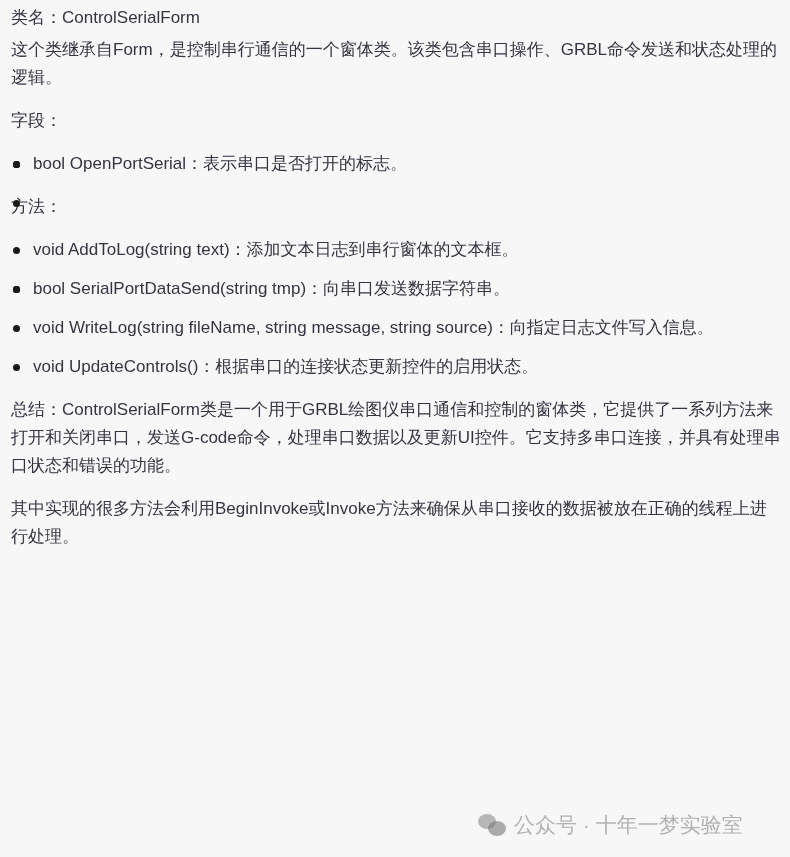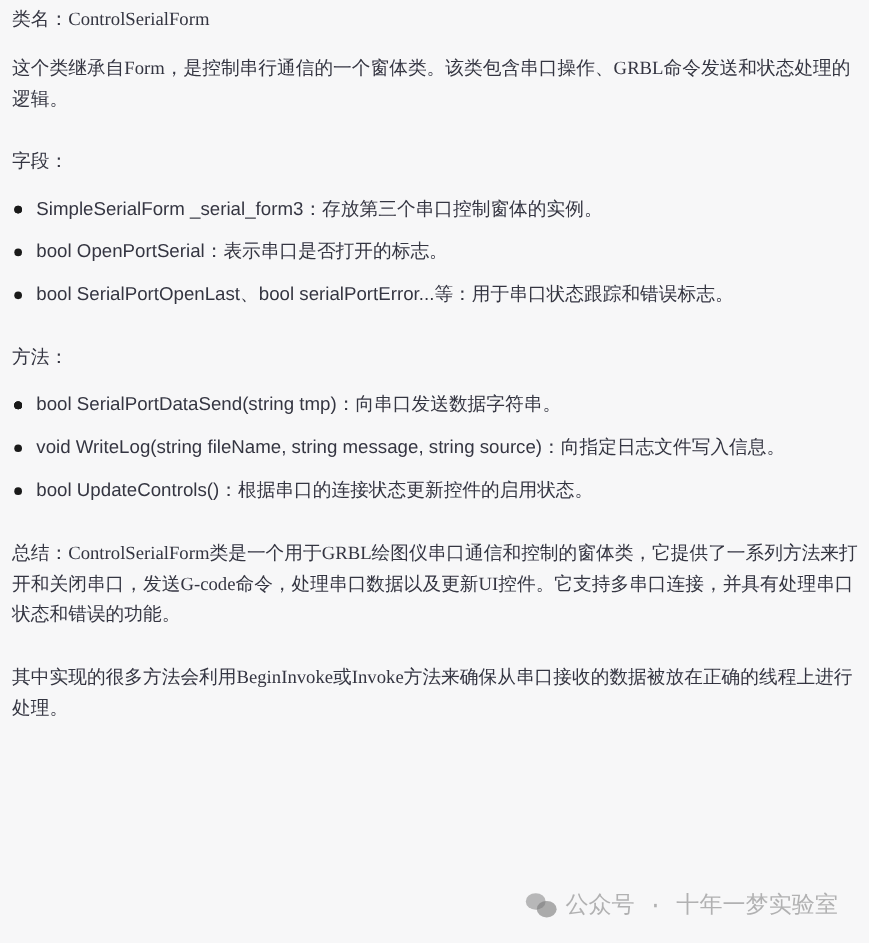--- a/index.html
+++ b/index.html
@@ -18,24 +18,23 @@
       overflow: hidden;
     }
     .doc {
       position: absolute;
       left: 11px;
       top: 4px;
       width: 772px;
     }
     .para {
       margin: 0;
-      font-family: Liberation Serif, serif;
     }
-    .gap-sm { margin-top: 16px; }
-    .gap-md { margin-top: 29px; }
+    .gap-sm { margin-top: 4px; }
+    .gap-md { margin-top: 15px; }
     .list {
       list-style: none;
       margin: 15px 0 0 0;
       padding: 0;
     }
     .list li {
       position: relative;
       padding-left: 22px;
       margin-bottom: 11px;
     }
@@ -47,27 +46,26 @@
       width: 7px;
       height: 7px;
       border-radius: 50%;
       background: #1a1a1a;
     }
     .watermark {
       position: absolute;
       left: 478px;
       top: 812px;
       display: flex;
-      align-items: flex-start;
+      align-items: flex-end;
       gap: 6px;
       color: rgba(120,120,120,0.55);
       font-size: 21px;
       line-height: 26px;
       pointer-events: none;
-      font-family: Liberation Mono, monospace;
     }
     .wm-icon {
       width: 30px;
       height: 24px;
       position: relative;
     }
     .wm-icon .b1, .wm-icon .b2 {
       position: absolute;
       border-radius: 50%;
       background: rgba(120,120,120,0.5);
@@ -82,54 +80,53 @@
   <p class="para">类名：ControlSerialForm</p>
   <p class="para gap-sm">这个类继承自Form，是控制串行通信的一个窗体类。该类包含串口操作、GRBL命令发送和状态处理的逻辑。</p>
 
   <p class="para gap-md">字段：</p>
   <ul class="list">
     <li>
       <span class="bullet"></span>
     </li>
     <li>
       <span class="bullet"></span>
-      <span>SimpleSerialForm _serial_form3：存放第三个串口控制窗体的实例。</span>
     </li>
     <li>
       <span class="bullet"></span>
       <span>bool OpenPortSerial：表示串口是否打开的标志。</span>
     </li>
     <li>
       <span class="bullet"></span>
-      <span>bool SerialPortOpenLast、bool serialPortError...等：用于串口状态跟踪和错误标志。</span>
     </li>
   </ul>
 
   <p class="para gap-md">方法：</p>
   <ul class="list">
     <li>
       <span class="bullet"></span>
+      <span>void AddToLog(string text)：添加文本日志到串行窗体的文本框。</span>
     </li>
     <li>
       <span class="bullet"></span>
     </li>
     <li>
       <span class="bullet"></span>
     </li>
     <li>
       <span class="bullet"></span>
       <span>bool SerialPortDataSend(string tmp)：向串口发送数据字符串。</span>
     </li>
     <li>
       <span class="bullet"></span>
       <span>void WriteLog(string fileName, string message, string source)：向指定日志文件写入信息。</span>
     </li>
     <li>
       <span class="bullet"></span>
-      <span>bool UpdateControls()：根据串口的连接状态更新控件的启用状态。</span>
+      <span>void UpdateControls()：根据串口的连接状态更新控件的启用状态。</span>
     </li>
   </ul>
 
   <p class="para gap-md">总结：ControlSerialForm类是一个用于GRBL绘图仪串口通信和控制的窗体类，它提供了一系列方法来打开和关闭串口，发送G-code命令，处理串口数据以及更新UI控件。它支持多串口连接，并具有处理串口状态和错误的功能。</p>
   <p class="para gap-md">其中实现的很多方法会利用BeginInvoke或Invoke方法来确保从串口接收的数据被放在正确的线程上进行处理。</p>
 </div>
 
 <div class="watermark">
   <span class="wm-icon">
     <span class="b1"></span>

